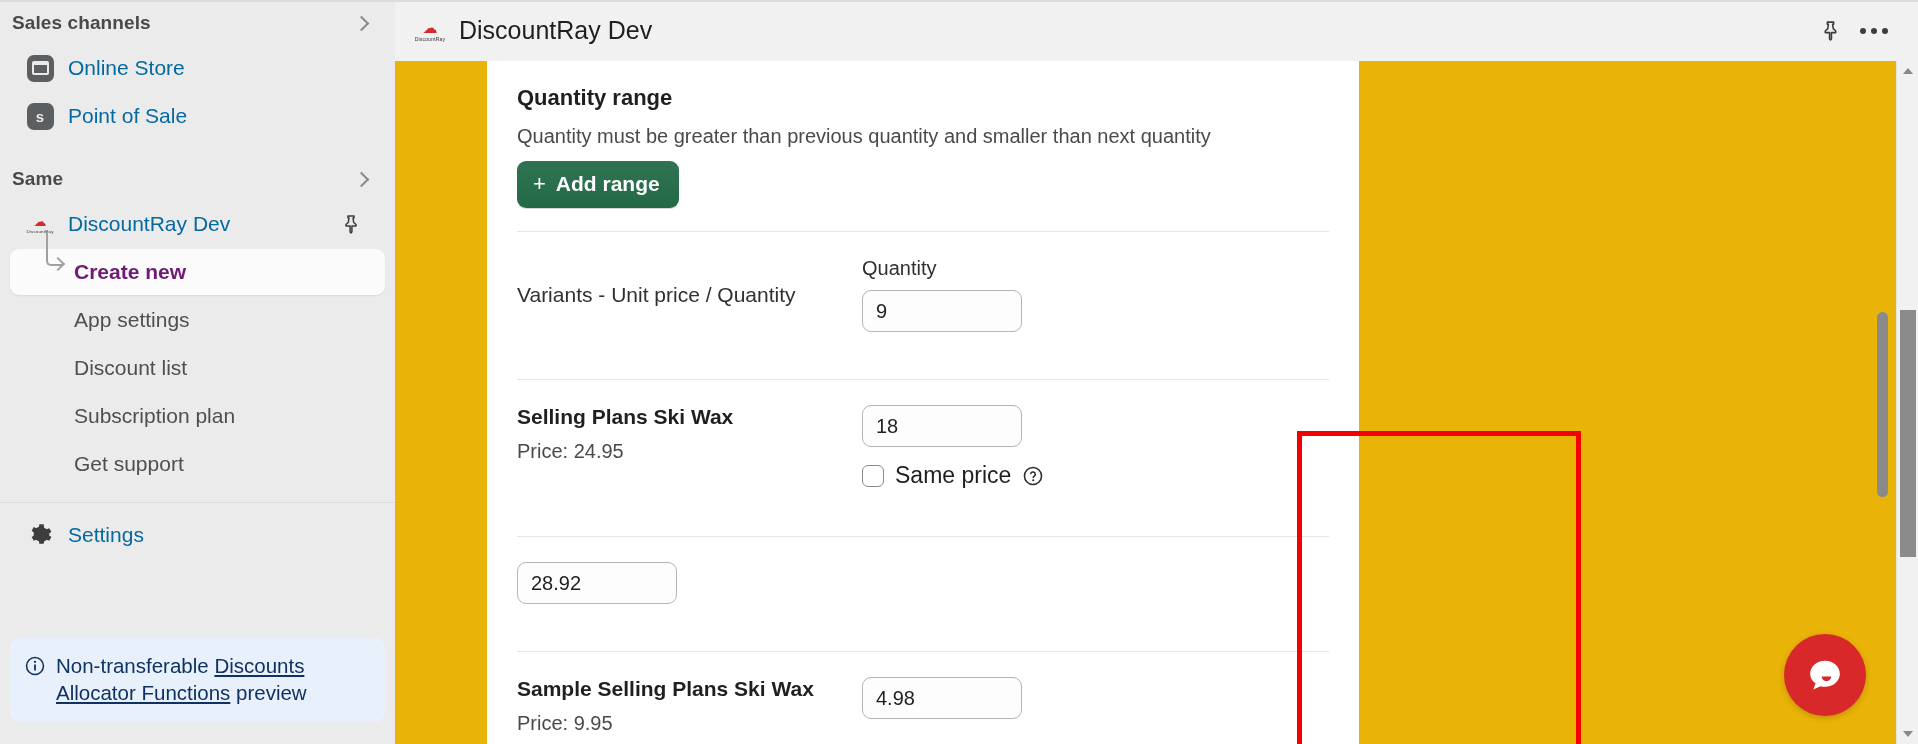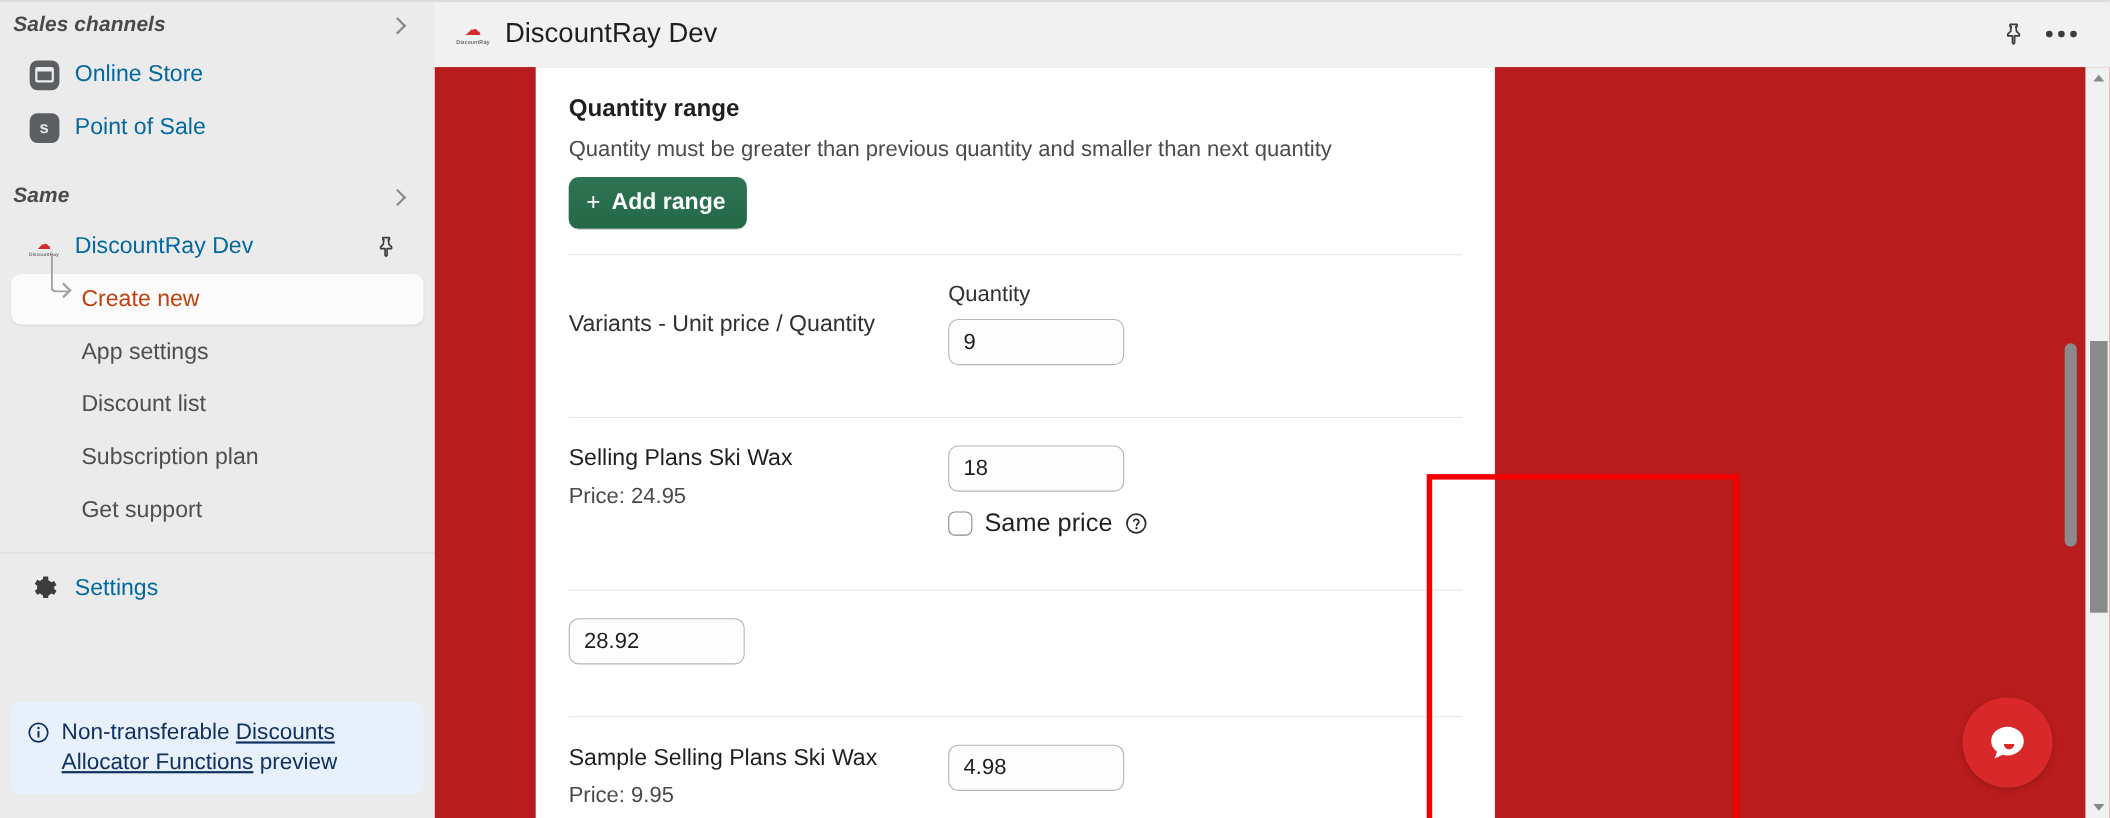--- a/index.html
+++ b/index.html
@@ -17,21 +17,20 @@
     background: #ebebeb;
     position: relative;
     flex: 0 0 395px;
     padding-top: 2px;
     display: flex; flex-direction: column;
   }
   .sb-section-head {
     display: flex; align-items: center; justify-content: space-between;
     padding: 0 24px 0 12px;
     height: 42px;
-    font-style: italic;
   }
   .sb-section-title {
     font-size: 19px; font-weight: 700; color: #4a4a4a; letter-spacing: .1px;
   }
   .chev {
     width: 11px; height: 11px;
     border-right: 2.4px solid #8a8a8a;
     border-bottom: 2.4px solid #8a8a8a;
     transform: rotate(-45deg);
     margin-right: 4px;
@@ -45,21 +44,21 @@
     cursor: pointer;
   }
   .sb-row .ic { width: 36px; flex: 0 0 36px; display: flex; align-items: center; justify-content: center; }
   .sb-row .lbl { font-size: 21px; color: #0369a1; margin-left: 10px; white-space: nowrap; }
   .sb-row.sub .lbl { margin-left: 0; }
   .sb-row.muted .lbl { color: #4f4f4f; }
   .sb-row.active {
     background: #fbfbfb;
     box-shadow: 0 1px 2px rgba(0,0,0,.07);
   }
-  .sb-row.active .lbl { font-weight: 400; color: #c2410c; }
+  .sb-row.active .lbl { font-weight: 700; color: #701a75; }
   .sb-sub { padding-left: 64px; }
   .sb-sub .lbl { font-size: 21px; color: #4a4a4a; }
 
   .store-ic {
     width: 27px; height: 27px; border-radius: 7px;
     background: #5c5f62; position: relative;
     display: flex; align-items: center; justify-content: center;
   }
   .store-ic .inner { width: 17px; height: 14px; border: 2.2px solid #ebebeb; border-radius: 2px; border-top-width:4px; }
   .pos-ic {
@@ -127,21 +126,21 @@
   .app-logo-hd .mark { font-size: 15px; line-height:1; }
   .app-logo-hd .wordm { font-size:5px; letter-spacing:.2px; margin-top:1px; }
   .topbar .title { font-size: 25px; color: #1f1f1f; margin-left: 14px; }
   .topbar .sp { flex: 1 1 auto; }
   .tb-btn { width: 44px; height: 40px; display:flex; align-items:center; justify-content:center; cursor:pointer; }
   .dots { display:flex; gap:5px; }
   .dots i { width:6px; height:6px; border-radius:50%; background:#3d3d3d; display:block; }
 
   .content {
     position: absolute; top: 61px; left: 0; right: 0; bottom: 0;
-    background: #b91c1c;
+    background: #eab308;
   }
   .card {
     position: absolute;
     left: 92px; top: 0px; width: 872px;
     background: #ffffff;
     border-radius: 0 0 0 0;
     min-height: 620px;
   }
   .card-pad { padding: 24px 30px 0 30px; }
   .sec-title { font-size: 22px; font-weight: 700; color: #1f1f1f; }
@@ -162,21 +161,21 @@
 
   .hr { height: 1px; background: #e6e6e6; margin: 23px 0 0 0; }
 
   .row {
     display: flex; align-items: flex-start;
     padding: 25px 0 24px 0;
     position: relative;
   }
   .row .left { width: 345px; flex: 0 0 345px; }
   .row .leftlabel { font-size: 21px; color: #303030; padding-top: 26px; }
-  .prod-name { font-size: 21px; font-weight: 400; color: #1f1f1f; }
+  .prod-name { font-size: 21px; font-weight: 700; color: #1f1f1f; }
   .prod-price { font-size: 20px; color: #4a4a4a; margin-top: 11px; }
   .row .right { flex: 1 1 auto; }
   .fld-label { font-size: 20px; color: #303030; margin-bottom: 10px; }
   .tinput {
     width: 160px; height: 42px;
     background: #fdfdfd;
     border: 1px solid #b5b5b5;
     border-radius: 9px;
     font-size: 20px; color: #1f1f1f;
     padding: 0 13px;

